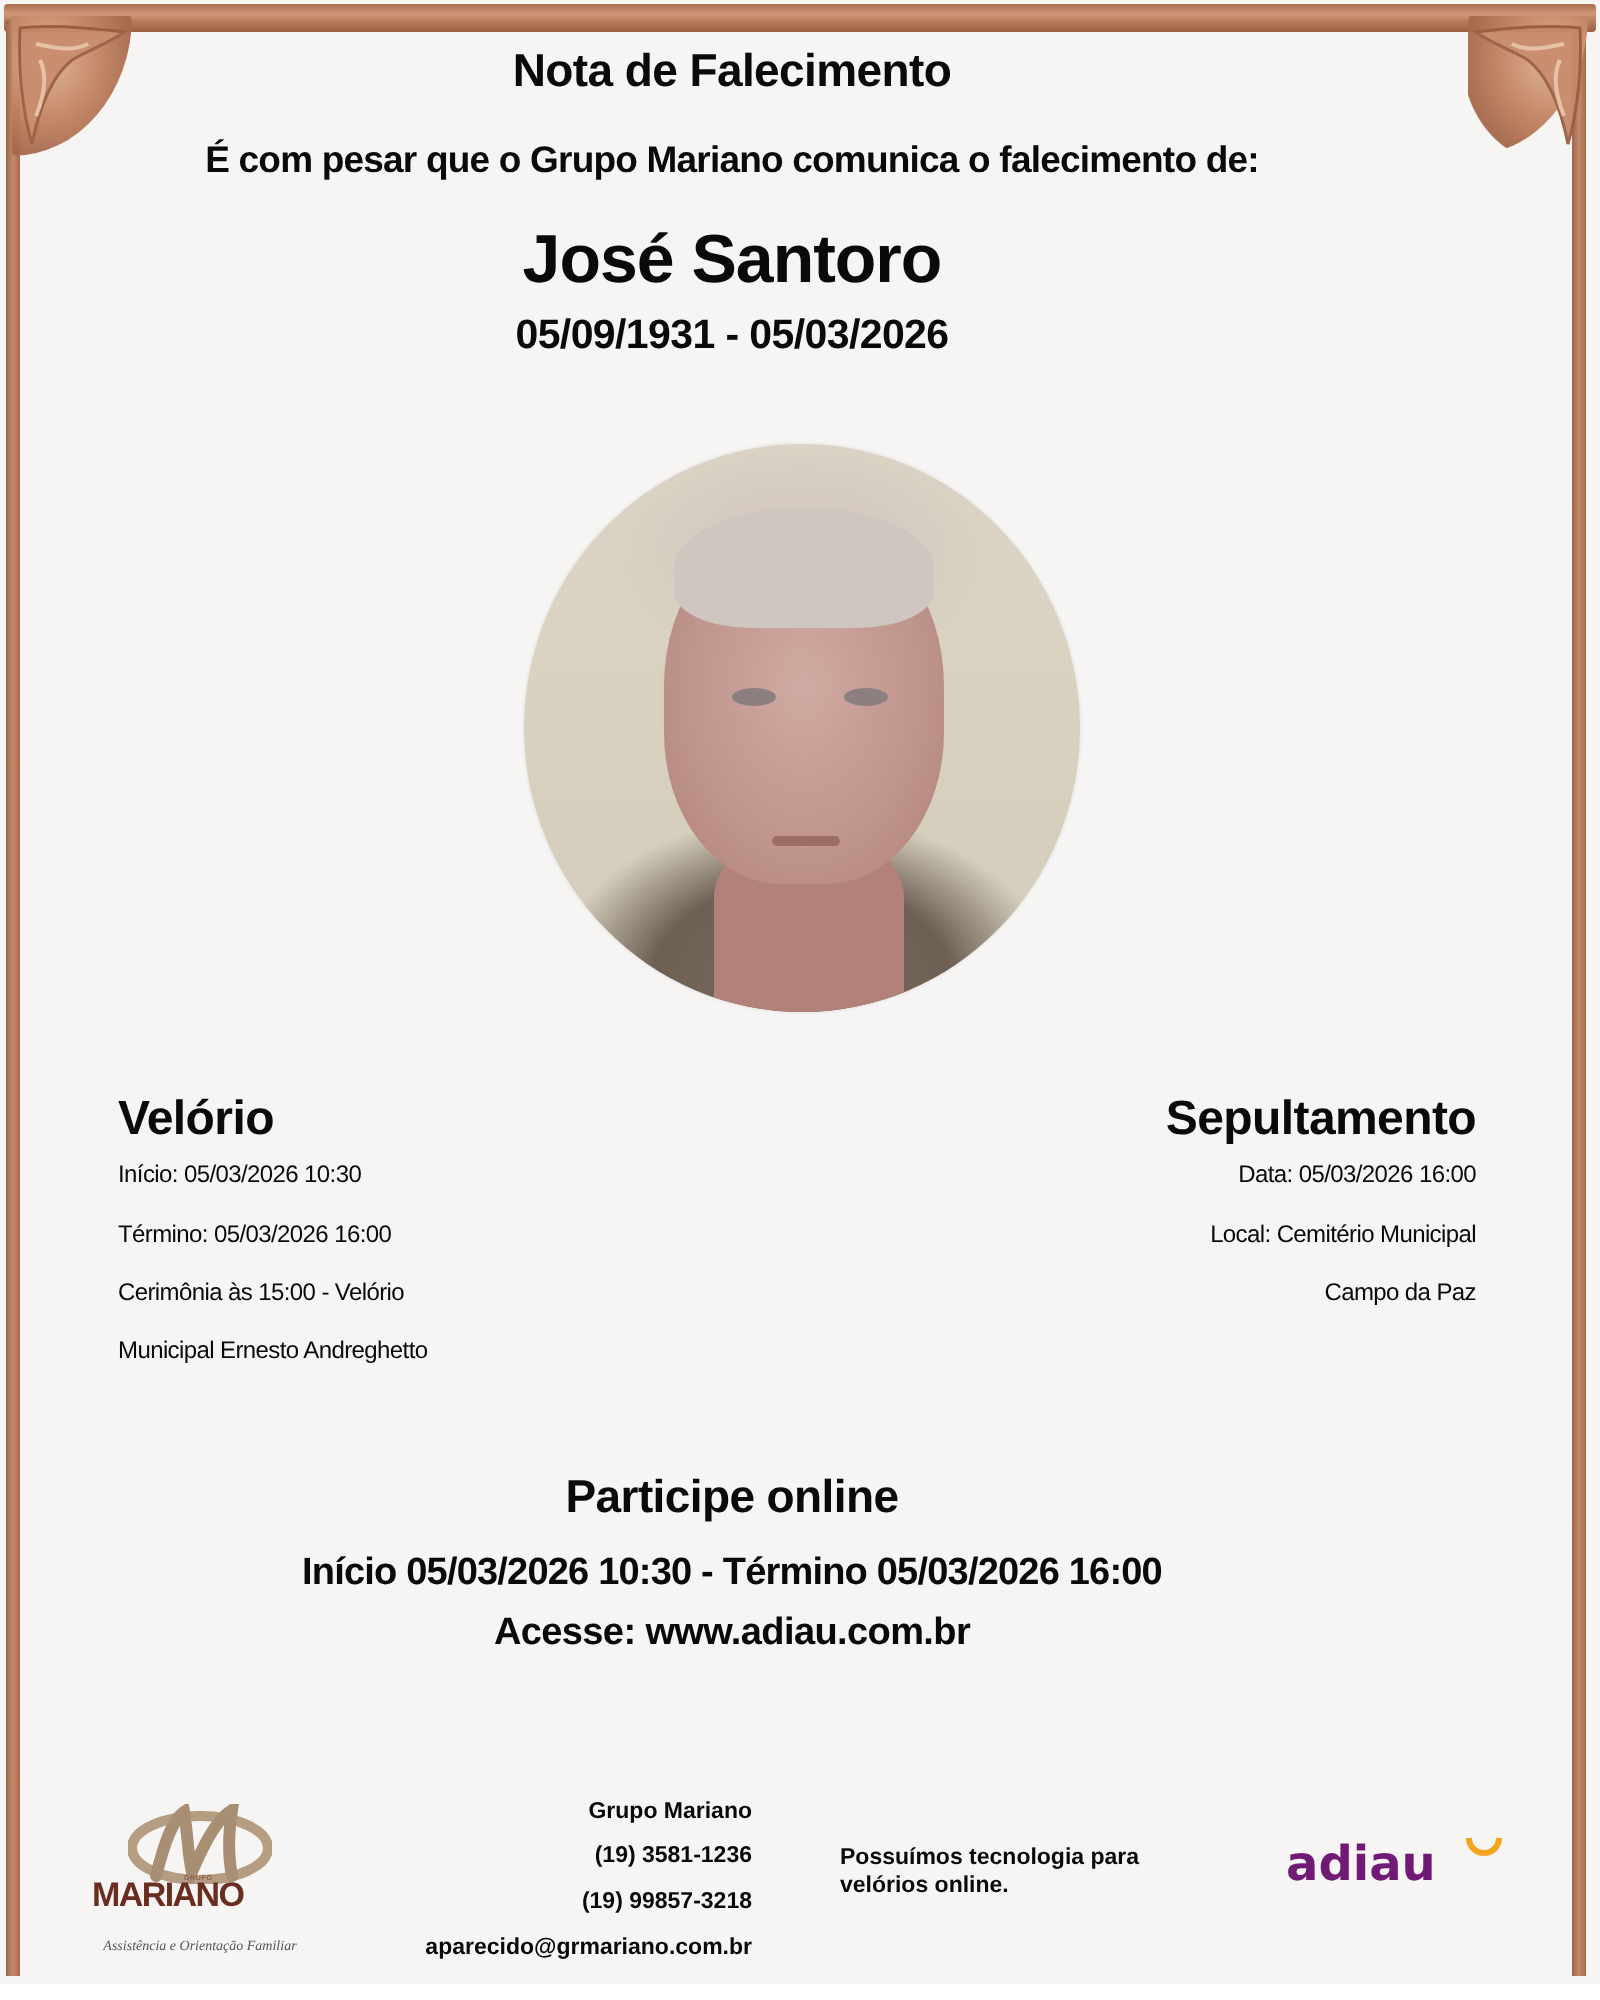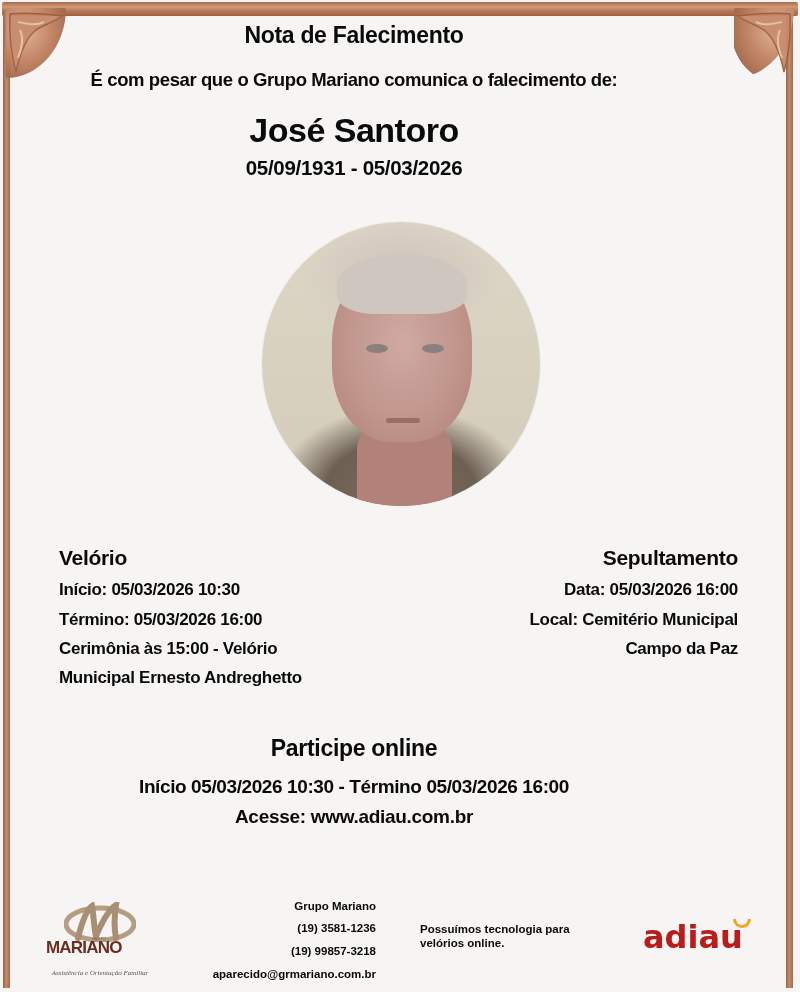--- a/index.html
+++ b/index.html
@@ -27,21 +27,21 @@
     .frame-right { left: 786px; }
     .corner {
       position: absolute; width: 60px; height: 70px; top: 8px;
       background: radial-gradient(ellipse at 30% 30%, #e0b396 0%, #c28261 45%, #a4674a 75%, rgba(164,103,74,0) 76%);
       opacity: 0.95;
     }
     .corner-tl { left: 6px; border-bottom-right-radius: 60px 70px; }
     .corner-tr { right: 6px; border-bottom-left-radius: 60px 70px; transform: scaleX(-1); }
     .corner svg { width: 100%; height: 100%; display: block; }
 
-    .c { position: absolute; left: 0; width: 708px; text-align: center; font-weight: 700; white-space: nowrap; }
+    .c { position: absolute; left: 0; width: 708px; text-align: center; font-weight: 700; white-space: nowrap; padding-left: 12px; }
     .title { top: 22px; font-size: 23px; letter-spacing: -0.3px; }
     .intro { top: 69px; font-size: 18.5px; letter-spacing: -0.4px; }
     .name { top: 111px; font-size: 34px; letter-spacing: -0.5px; }
     .dates { top: 156px; font-size: 20.5px; letter-spacing: -0.3px; }
 
     .portrait {
       position: absolute; left: 262px; top: 222px; width: 278px; height: 284px;
       border-radius: 50%; overflow: hidden;
       background:
         radial-gradient(ellipse 32% 40% at 50% 45%, #c9a69c 0%, #b98f86 55%, rgba(185,143,134,0) 80%),
@@ -62,24 +62,24 @@
     .portrait .hair {
       position: absolute; left: 75px; top: 32px; width: 130px; height: 60px;
       border-radius: 50% 50% 30% 30%;
       background: #cfc6c0;
     }
     .portrait .eye { position: absolute; top: 122px; width: 22px; height: 9px; border-radius: 50%; background: #8c7f80; }
     .portrait .eye.l { left: 104px; }
     .portrait .eye.r { left: 160px; }
     .portrait .mouth { position: absolute; left: 124px; top: 196px; width: 34px; height: 5px; border-radius: 3px; background: #9c6d67; }
 
-    .section-h { position: absolute; top: 546px; font-size: 21px; font-weight: 700; letter-spacing: -0.3px; white-space: nowrap; }
+    .section-h { position: absolute; top: 546px; font-size: 24px; font-weight: 700; letter-spacing: -0.3px; white-space: nowrap; }
     .velorio-h { left: 59px; }
     .sepult-h { right: 62px; }
-    .line { position: absolute; font-size: 17px; font-weight: 700; letter-spacing: -0.3px; white-space: nowrap; }
+    .line { position: absolute; font-size: 12px; font-weight: 400; letter-spacing: -0.3px; white-space: nowrap; }
     .left { left: 59px; }
     .right { right: 62px; text-align: center; }
 
     .online-h { top: 735px; font-size: 23px; letter-spacing: -0.3px; }
     .online-times { top: 776px; font-size: 19px; letter-spacing: -0.4px; }
     .online-link { top: 806px; font-size: 19px; letter-spacing: -0.3px; }
 
     .logo { position: absolute; left: 46px; top: 902px; width: 108px; height: 70px; }
     .logo .m-mark { position: absolute; left: 18px; top: 0; width: 72px; height: 40px; }
     .logo .mariano {
@@ -92,22 +92,22 @@
     }
     .logo .tagline {
       position: absolute; left: 0; top: 67px; width: 108px; text-align: center;
       font-family: "Liberation Serif", serif; font-style: italic; font-size: 7px; color: #555;
       white-space: nowrap;
     }
 
     .contact { position: absolute; right: 424px; text-align: right; font-size: 11.5px; font-weight: 700; white-space: nowrap; }
     .tech { position: absolute; left: 420px; top: 922px; font-size: 11.5px; font-weight: 700; line-height: 14px; width: 180px; }
     .adiau {
-      position: absolute; left: 643px; top: 918px; font-size: 32px; font-weight: 700;
-      color: #b91c1c; letter-spacing: 0px; font-family: "DejaVu Sans", sans-serif;
+      position: absolute; left: 643px; top: 918px; font-size: 24px; font-weight: 700;
+      color: #701a75; letter-spacing: 0px; font-family: "DejaVu Sans", sans-serif;
     }
     .adiau .u-breve {
       position: absolute; left: 90px; top: 1px; width: 12px; height: 6px;
       border: 3px solid #f2a51d; border-top: none; border-radius: 0 0 10px 10px;
     }
   </style>
 </head>
 <body>
 
 <div class="card">

